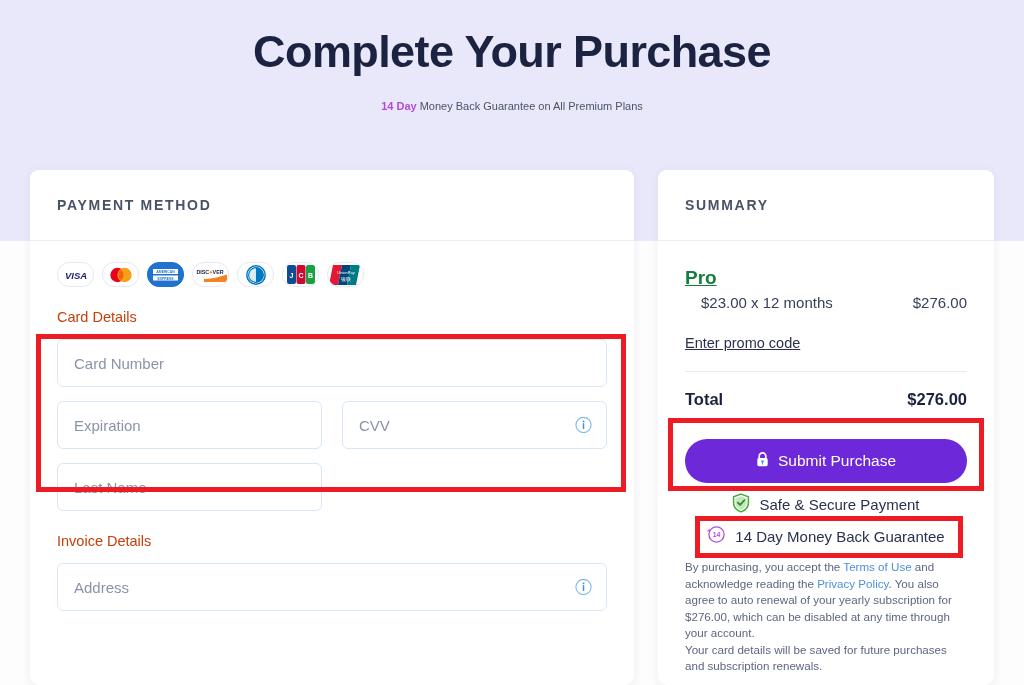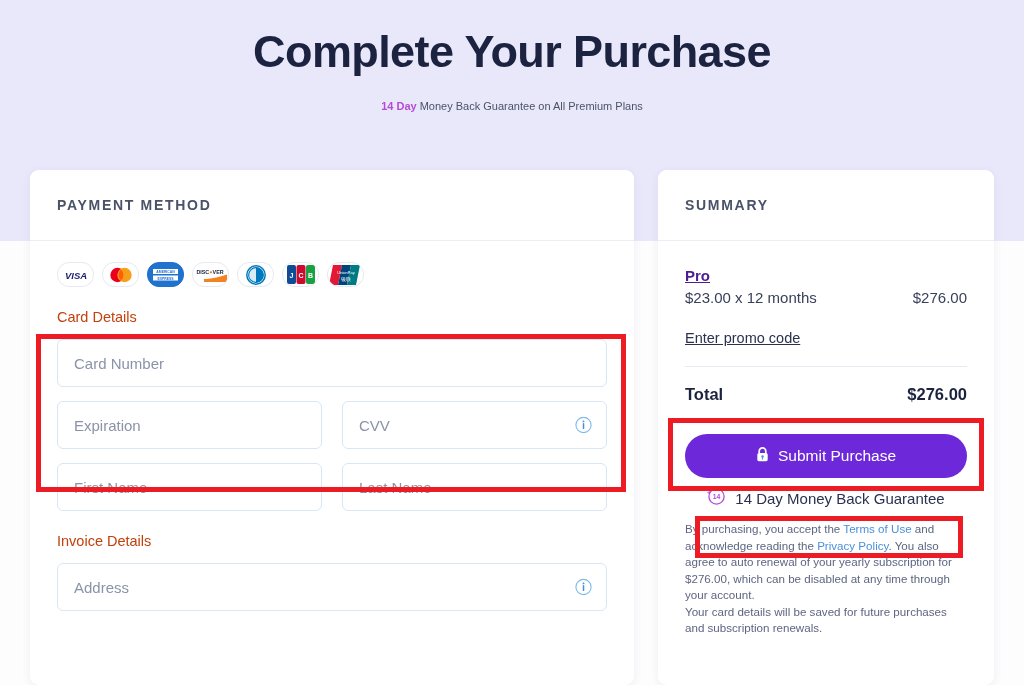--- a/index.html
+++ b/index.html
@@ -126,31 +126,32 @@
     position: absolute;
     right: 14px;
     top: 50%;
     transform: translateY(-50%);
     width: 17px; height: 17px;
   }
 
   
   .sum-body { padding: 0 27px; }
   .plan-name {
-    font-size: 15px;
+    font-size: 19px;
     font-weight: 700;
-    color: #4c1d95;
+    color: #15803d;
     margin-top: 26px;
     text-decoration: underline;
   }
   .plan-line {
     display: flex;
     justify-content: space-between;
     align-items: flex-start;
     margin-top: 5px;
+    margin-left: 16px;
   }
   .plan-terms { font-size: 15px; color: #39405a; }
   .plan-price { font-size: 15px; color: #39405a; }
   .promo-link {
     display: inline-block;
     margin-top: 24px;
     font-size: 14.5px;
     color: #2a3150;
     text-decoration: underline;
     cursor: pointer;
@@ -321,23 +322,20 @@
             <circle cx="8.5" cy="8.5" r="7.6" fill="none" stroke="#7db9ea" stroke-width="1.1"></circle>
             <circle cx="8.5" cy="4.9" r="0.95" fill="#4a90d9"></circle>
             <rect x="7.75" y="6.6" width="1.5" height="6" rx="0.7" fill="#4a90d9"></rect>
           </svg>
         </span>
       </div>
     </div>
 
     <div class="input-row">
       <div class="input half">
-        <span class="input-placeholder">First Name</span>
-      </div>
-      <div class="input half">
         <span class="input-placeholder">Last Name</span>
       </div>
     </div>
 
     <div class="field-group-label">Invoice Details</div>
 
     <div class="input full">
       <span class="input-placeholder">Address</span>
       <span class="info-icon">
         <svg width="17" height="17" viewBox="0 0 17 17">
@@ -377,20 +375,30 @@
         <svg width="13" height="15" viewBox="0 0 13 15">
           <path d="M3.2 6.3 V4.2 a3.3 3.3 0 0 1 6.6 0 V6.3" fill="none" stroke="#ffffff" stroke-width="1.7"></path>
           <rect x="1.3" y="6.1" width="10.4" height="8.1" rx="1.6" fill="#ffffff"></rect>
           <circle cx="6.5" cy="9.6" r="1.25" fill="#3f97e8"></circle>
           <rect x="5.95" y="10.2" width="1.1" height="2.3" fill="#3f97e8"></rect>
         </svg>
       </span>
       <span>Submit Purchase</span>
     </button>
 
+    <div class="badge-row">
+      <span>
+        <svg width="18" height="20" viewBox="0 0 18 20">
+          <path d="M9 1.1 L16.4 3.7 V9.6 C16.4 14.1 13.2 17.4 9 18.9 C4.8 17.4 1.6 14.1 1.6 9.6 V3.7 Z" fill="#ffffff" stroke="#4aa93a" stroke-width="1.5"></path>
+          <path d="M9 3.2 L14.6 5.2 V9.7 C14.6 13.1 12.2 15.7 9 16.9 C5.8 15.7 3.4 13.1 3.4 9.7 V5.2 Z" fill="#7bc96f" opacity="0.45"></path>
+          <path d="M5.8 9.6 L8.1 11.9 L12.3 7.2" fill="none" stroke="#2e8b22" stroke-width="1.7" stroke-linecap="round" stroke-linejoin="round"></path>
+        </svg>
+      </span>
+      <span>Safe &amp; Secure Payment</span>
+    </div>
 
     <div class="badge-row small">
       <span>
         <svg width="19" height="19" viewBox="0 0 19 19">
           <circle cx="9.5" cy="9.5" r="7.6" fill="none" stroke="#b44bd6" stroke-width="1.3"></circle>
           <path d="M2.6 6.6 L0.9 5.6 M2.6 6.6 L2.2 4.6" fill="none" stroke="#b44bd6" stroke-width="1.1" stroke-linecap="round"></path>
           <text x="9.5" y="12.3" text-anchor="middle" font-family="Liberation Sans, sans-serif" font-size="6.8" font-weight="bold" fill="#b44bd6">14</text>
         </svg>
       </span>
       <span>14 Day Money Back Guarantee</span>

